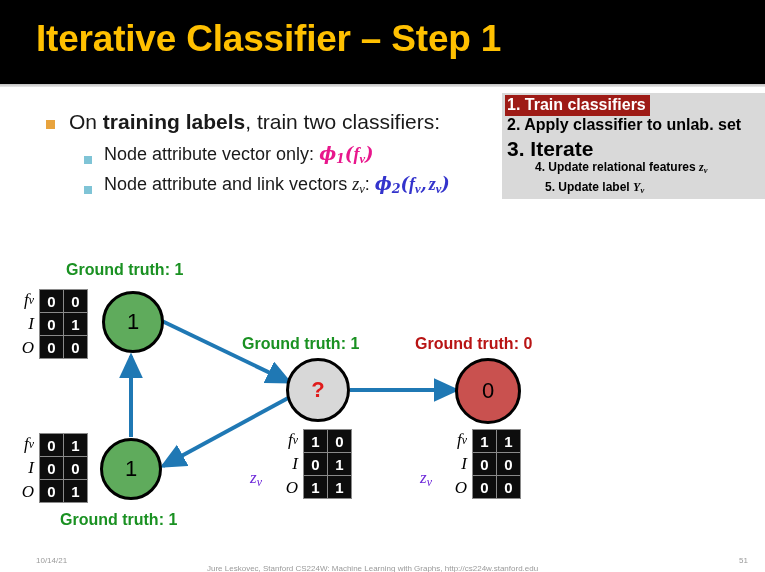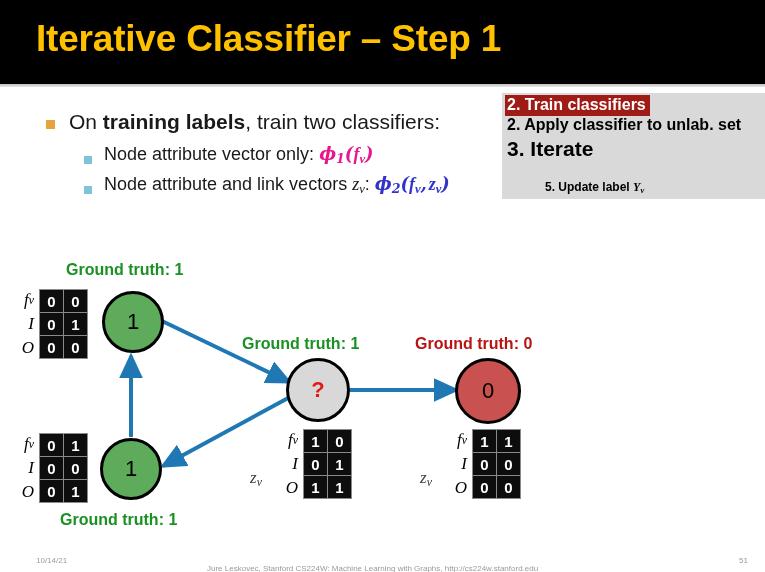--- a/index.html
+++ b/index.html
@@ -209,21 +209,21 @@
     font-weight: bold;
     display: flex;
     align-items: center;
     justify-content: center;
   }
   .zv-label {
     position: absolute;
     font-family: "Liberation Serif", serif;
     font-style: italic;
     font-size: 17px;
-    color: #404040;
+    color: #6d28d9;
   }
 
   #mat-tl  { left: 14px;  top: 288px; }
   #mat-bl  { left: 14px;  top: 432px; }
   #mat-mid { left: 278px; top: 428px; }
   #mat-r   { left: 447px; top: 428px; }
   #zv-mid  { left: 250px; top: 468px; }
   #zv-r    { left: 420px; top: 468px; }
 
   
@@ -257,23 +257,24 @@
     <span class="sq"></span>
     <span class="txt"><span>Node attribute vector only: </span><span class="phi1">ϕ<span class="sub">1</span>(<span class="mathi">f</span><span class="sub mathi">v</span>)</span></span>
   </div>
 
   <div class="bullet-l2" id="bullet2b">
     <span class="sq"></span>
     <span class="txt"><span>Node attribute and link vectors </span><span class="mathi">z<span class="sub">v</span></span>: <span class="phi2">ϕ<span class="sub">2</span>(<span class="mathi">f</span><span class="sub mathi">v</span>, <span class="mathi">z</span><span class="sub mathi">v</span>)</span></span>
   </div>
 
   <div class="steps-panel">
-    <div class="step" id="step1">2. Train classifiers</div>
+    <div class="step" id="step1">1. Train classifiers</div>
     <div class="step" id="step2">2. Apply classifier to unlab. set</div>
     <div class="step" id="step3">3. Iterate</div>
+    <div class="step" id="step4">4. Update relational features <span class="mathi">z<span class="sub">v</span></span></div>
     <div class="step" id="step5">5. Update label <span class="mathi">Y<span class="sub">v</span></span></div>
   </div>
 
   <svg class="edges" viewBox="0 0 765 572">
     <defs>
       <marker id="ah" markerWidth="7" markerHeight="7" refX="5.6" refY="3" orient="auto">
         <path d="M0,0 L6.5,3 L0,6 z" fill="#1f78b4"></path>
       </marker>
     </defs>
 

